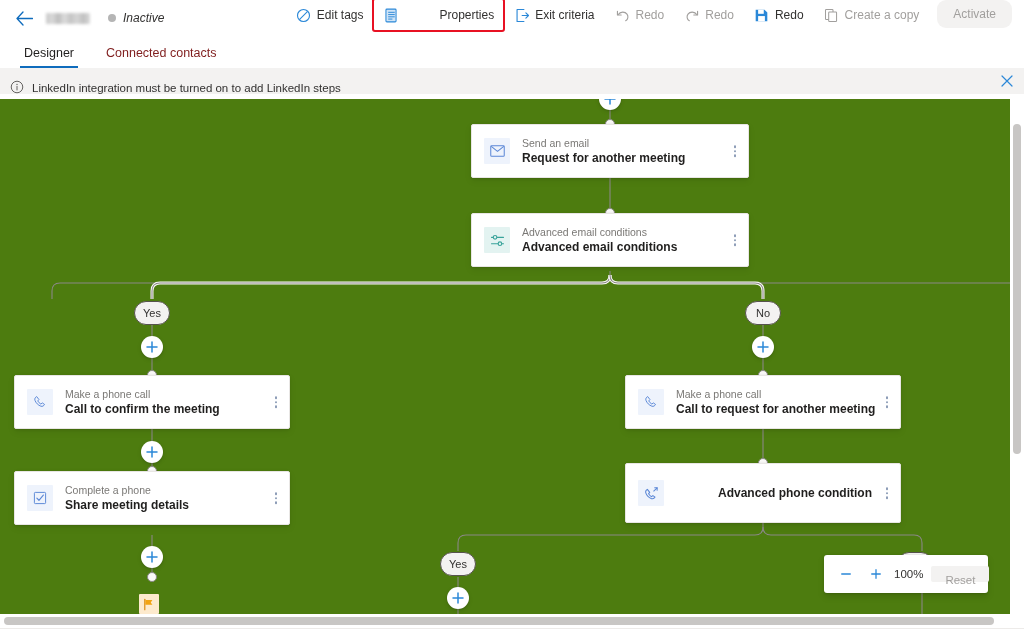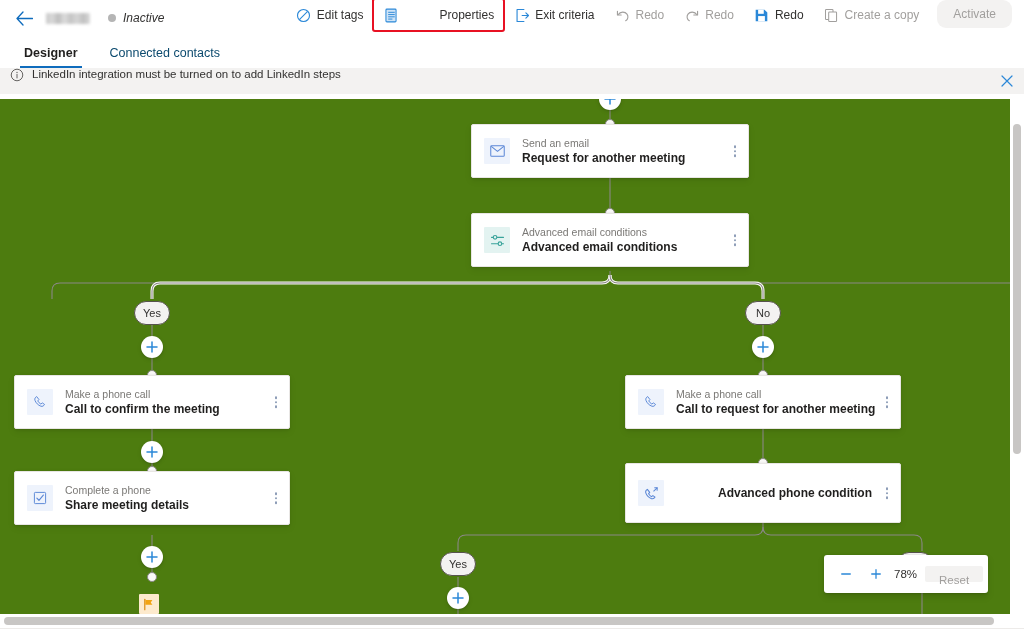--- a/index.html
+++ b/index.html
@@ -62,34 +62,34 @@
     background: #f3f2f1; border: none; border-radius: 9px;
     cursor: default;
   }
 
   
   .tabbar {
     position: absolute; top: 36px; left: 0; width: 1024px; height: 32px;
     background: #ffffff; display: flex; align-items: flex-end; padding-left: 20px;
   }
   .tab {
-    position: relative; font-size: 12.5px; color: #0c4a6e;
+    position: relative; font-size: 12.5px; color: #7f1d1d;
     padding: 0 4px 8px 4px; margin-right: 24px; cursor: pointer;
   }
-  .tab.active { font-weight: bold; color: #201f1e; }
+  .tab.active { font-weight: normal; color: #201f1e; }
   .tab.active:after {
     content: ""; position: absolute; left: 0; right: 0; bottom: 0;
     height: 2px; background: #0f6cbd;
   }
 
   
   .notify {
     position: absolute; top: 68px; left: 0; width: 1024px; height: 26px;
     background: #f3f2f1;
-    display: flex; align-items: flex-start; padding-left: 10px;
+    display: flex; align-items: flex-end; padding-left: 10px;
   }
   .notify-ico { width: 14px; height: 14px; margin-right: 8px; color: #605e5c; display:flex; }
   .notify-text { font-size: 11.5px; color: #323130; }
   .notify-close {
     position: absolute; right: 8px; top: 4px;
     width: 18px; height: 18px; display: flex; align-items: center; justify-content: center;
     color: #2b88d8; cursor: pointer;
   }
 
   
@@ -550,21 +550,21 @@
       <button class="zbtn">
         <svg width="14" height="14" viewBox="0 0 14 14">
           <path d="M2 7 H12" stroke="#2b88d8" stroke-width="1.5" stroke-linecap="round"></path>
         </svg>
       </button>
       <button class="zbtn">
         <svg width="14" height="14" viewBox="0 0 14 14">
           <path d="M7 2 V12 M2 7 H12" stroke="#2b88d8" stroke-width="1.5" stroke-linecap="round"></path>
         </svg>
       </button>
-      <span class="zlevel">78%</span>
+      <span class="zlevel">100%</span>
       <button class="zreset">Reset</button>
     </div>
 
   </div>
 
   <div class="vscroll-track">
     <div class="vscroll-thumb"></div>
   </div>
   <div class="hscroll-track">
     <div class="hscroll-thumb"></div>

